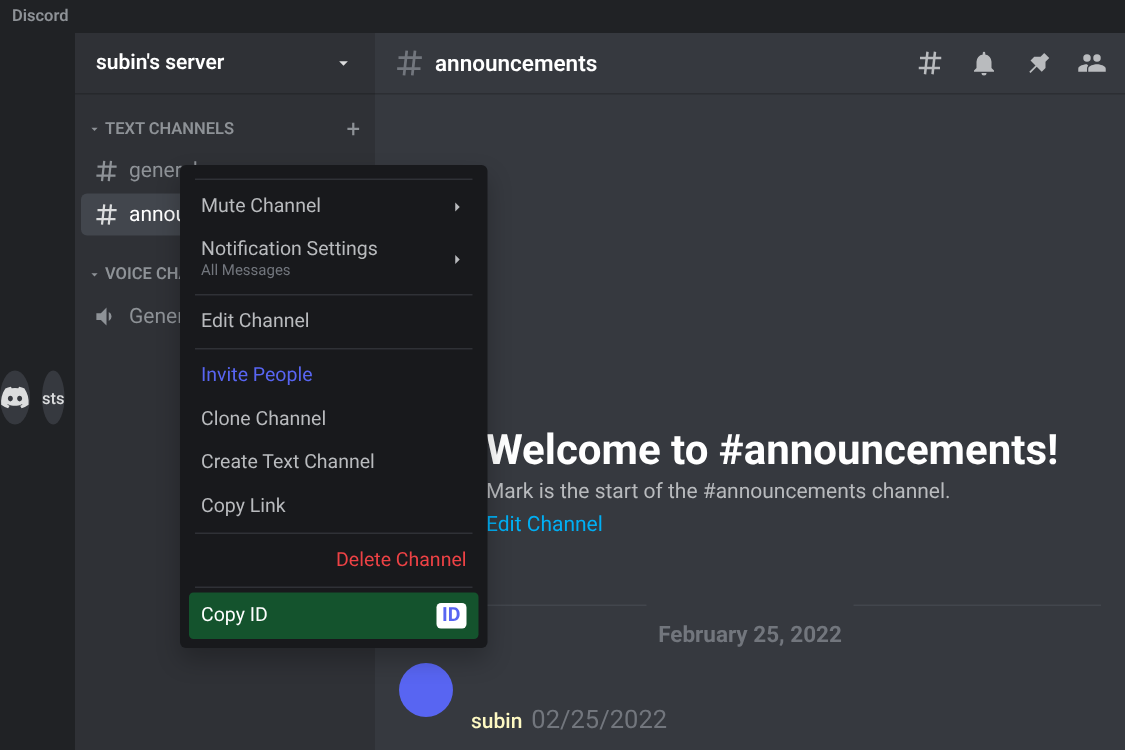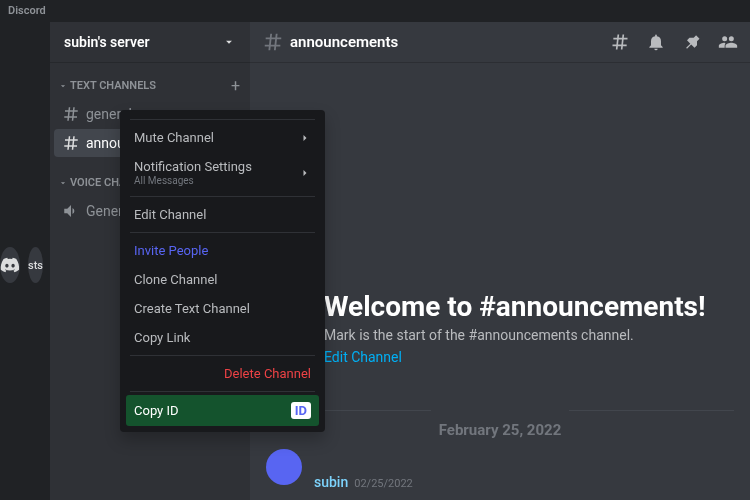--- a/index.html
+++ b/index.html
@@ -38,22 +38,22 @@
 .welcome { margin-left: 58px; margin-bottom: 10px; }
 .welcome h1 { font-size: 28px; font-weight: 700; color: #fff; margin-bottom: 4px; margin-top: 48px; }
 .welcome p { font-size: 14px; color: #b9bbbe; margin-bottom: 6px; }
 .welcome .edit { font-size: 14px; color: #00aff4; display: flex; align-items: center; gap: 4px; cursor: pointer; }
 .divider { display: flex; align-items: center; margin: 6px 0 8px 0; }
 .divider .line { flex: 1; height: 1px; background: #42464d; }
 .divider .date { padding: 0 8px; font-size: 15px; color: #72767d; font-weight: 700; margin-top: 40px; }
 .msg { display: flex; gap: 12px; padding: 2px 0; }
 .avatar { width: 36px; height: 36px; border-radius: 50%; background: #5865f2; flex-shrink: 0; }
 .msg .line { display: flex; align-items: baseline; gap: 6px; }
-.msg .user { font-size: 14px; font-weight: 500; color: #7dd3fc; }
-.msg .ts { font-size: 11px; color: #72767d; margin-top: 28px; }
+.msg .user { font-size: 14px; font-weight: 500; color: #fef9c3; }
+.msg .ts { font-size: 17px; color: #72767d; margin-top: 28px; }
 .ctx-menu { position: absolute; left: 120px; top: 110px; width: 205px; background: #18191c; border-radius: 4px; padding: 6px; box-shadow: 0 8px 16px rgba(0,0,0,0.24); z-index: 100; }
 .mi { padding: 7px 8px; font-size: 13px; color: #b9bbbe; border-radius: 3px; cursor: pointer; display: flex; align-items: center; justify-content: space-between; }
 .mi.sub svg { width: 12px; height: 12px; fill: #b9bbbe; }
 .mi .sub-lbl { font-size: 10px; color: #72767d; display: block; margin-top: 1px; }
 .mi.blue { color: #5865f2; }
 .mi.red { color: #ed4245; justify-content: flex-end; }
 .mi.sel { background: #14532d; color: #fff; }
 .mi.sel .badge { background: #fff; color: #5865f2; font-size: 13px; font-weight: 700; padding: 1px 4px; border-radius: 3px; }
 .sep { height: 1px; background: #2f3136; margin: 3px 4px; }
 </style>

